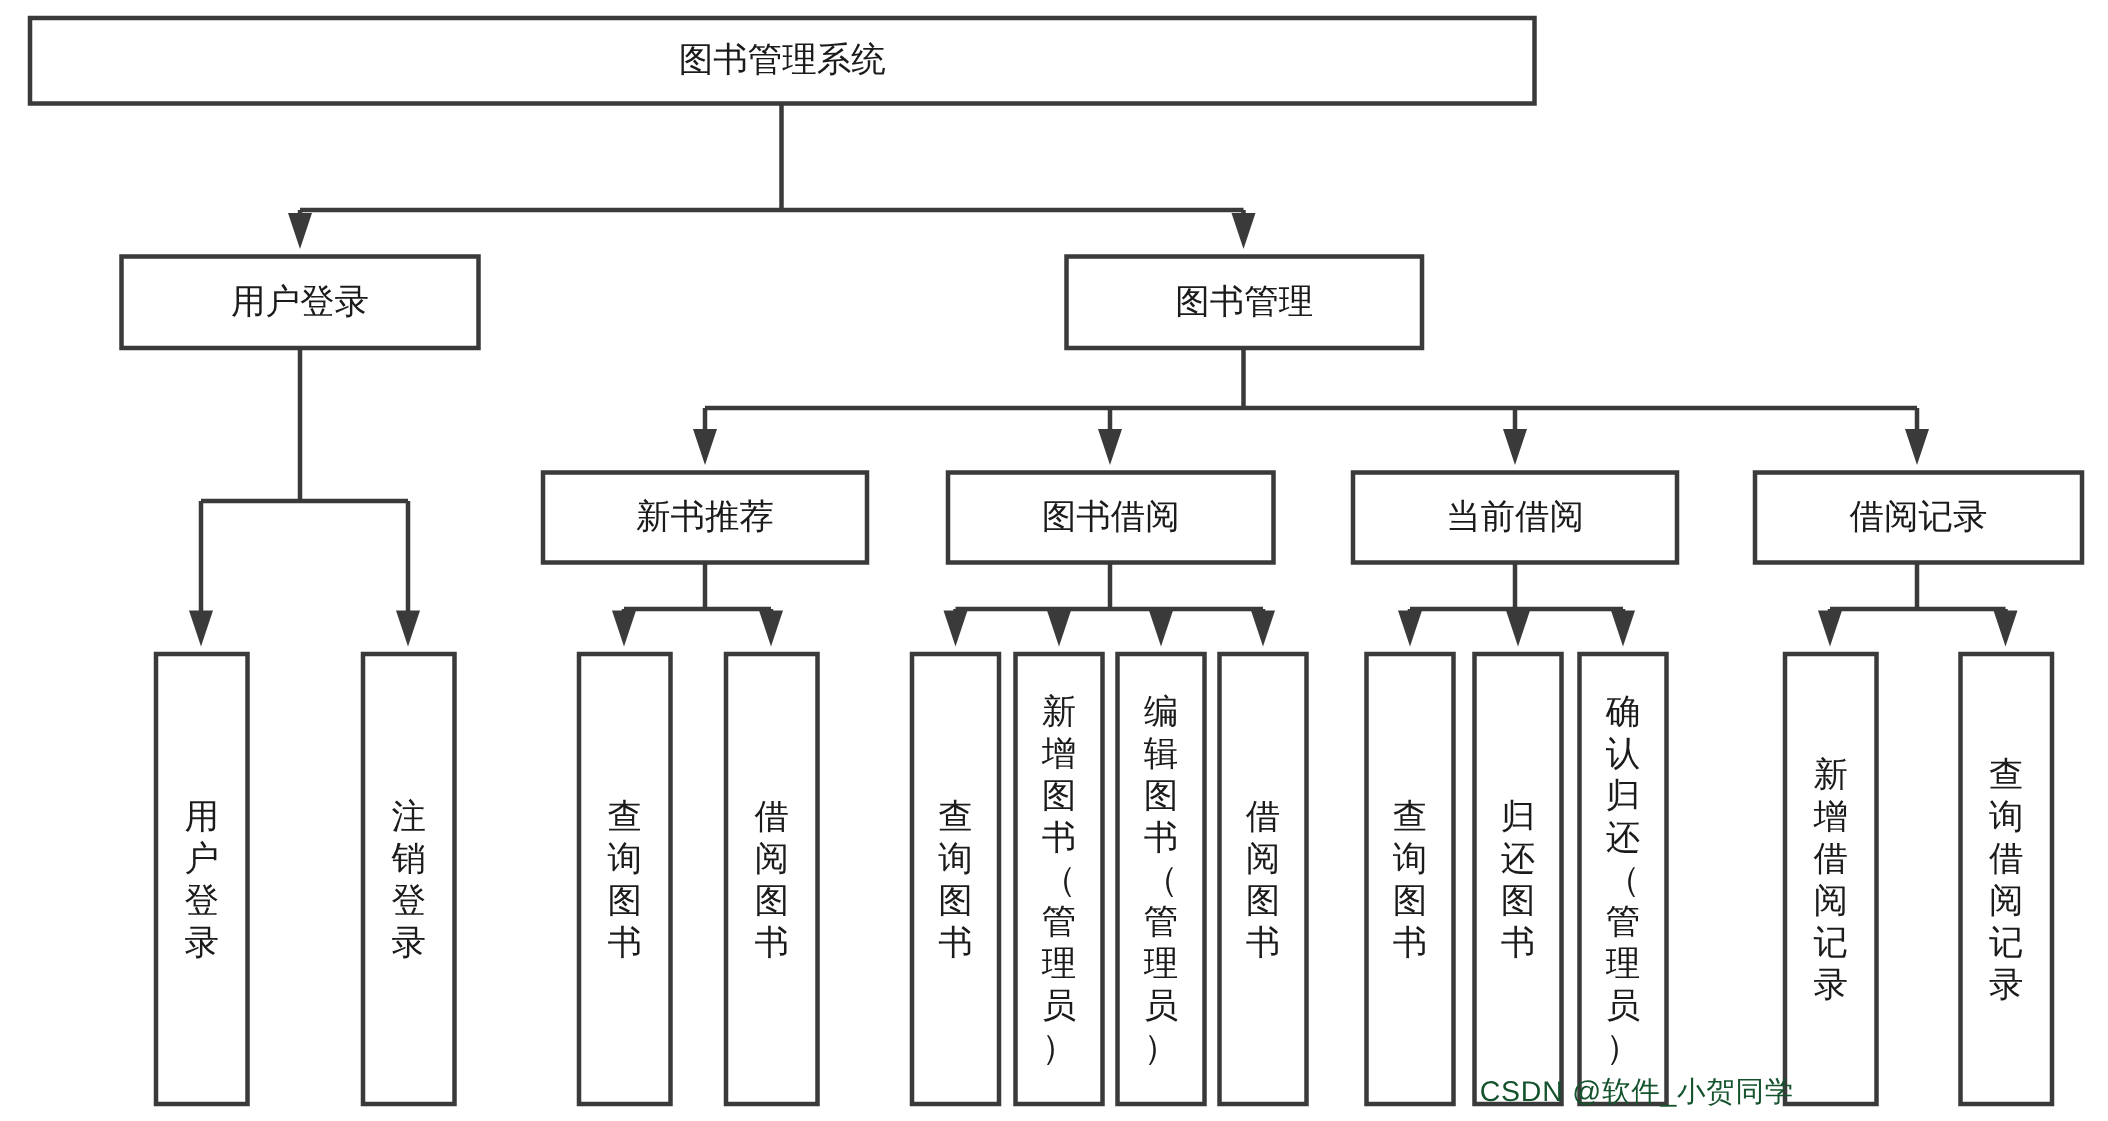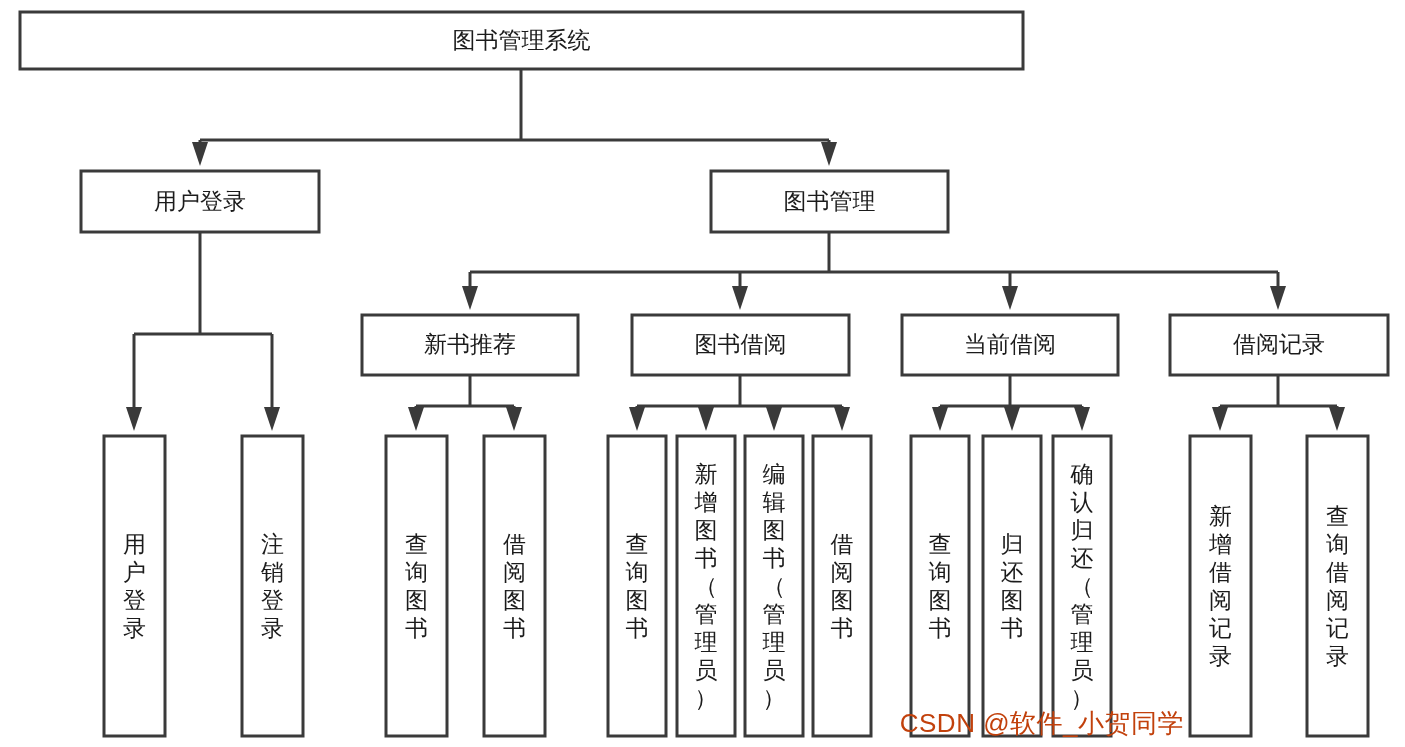--- a/index.html
+++ b/index.html
@@ -49,25 +49,25 @@
     dominant-baseline: middle;
   }
   .node-label-v {
     font-family: "Liberation Sans", "DejaVu Sans", sans-serif;
     font-size: 23px;
     fill: #1b1b1b;
     text-anchor: middle;
   }
   .watermark-text {
     position: absolute;
-    right: 20px;
+    right: 8px;
     bottom: 6px;
     font-family: "Liberation Sans", "DejaVu Sans", sans-serif;
-    font-size: 26px;
-    color: #c2410c;
+    font-size: 19px;
+    color: #14532d;
     white-space: nowrap;
     letter-spacing: 0.5px;
   }
 </style>
 </head>
 <body>
 
 <div id="diagram-root">
   <svg id="tree-svg" viewBox="0 0 1405 747" xmlns="http://www.w3.org/2000/svg">
     <g id="connector-layer">

